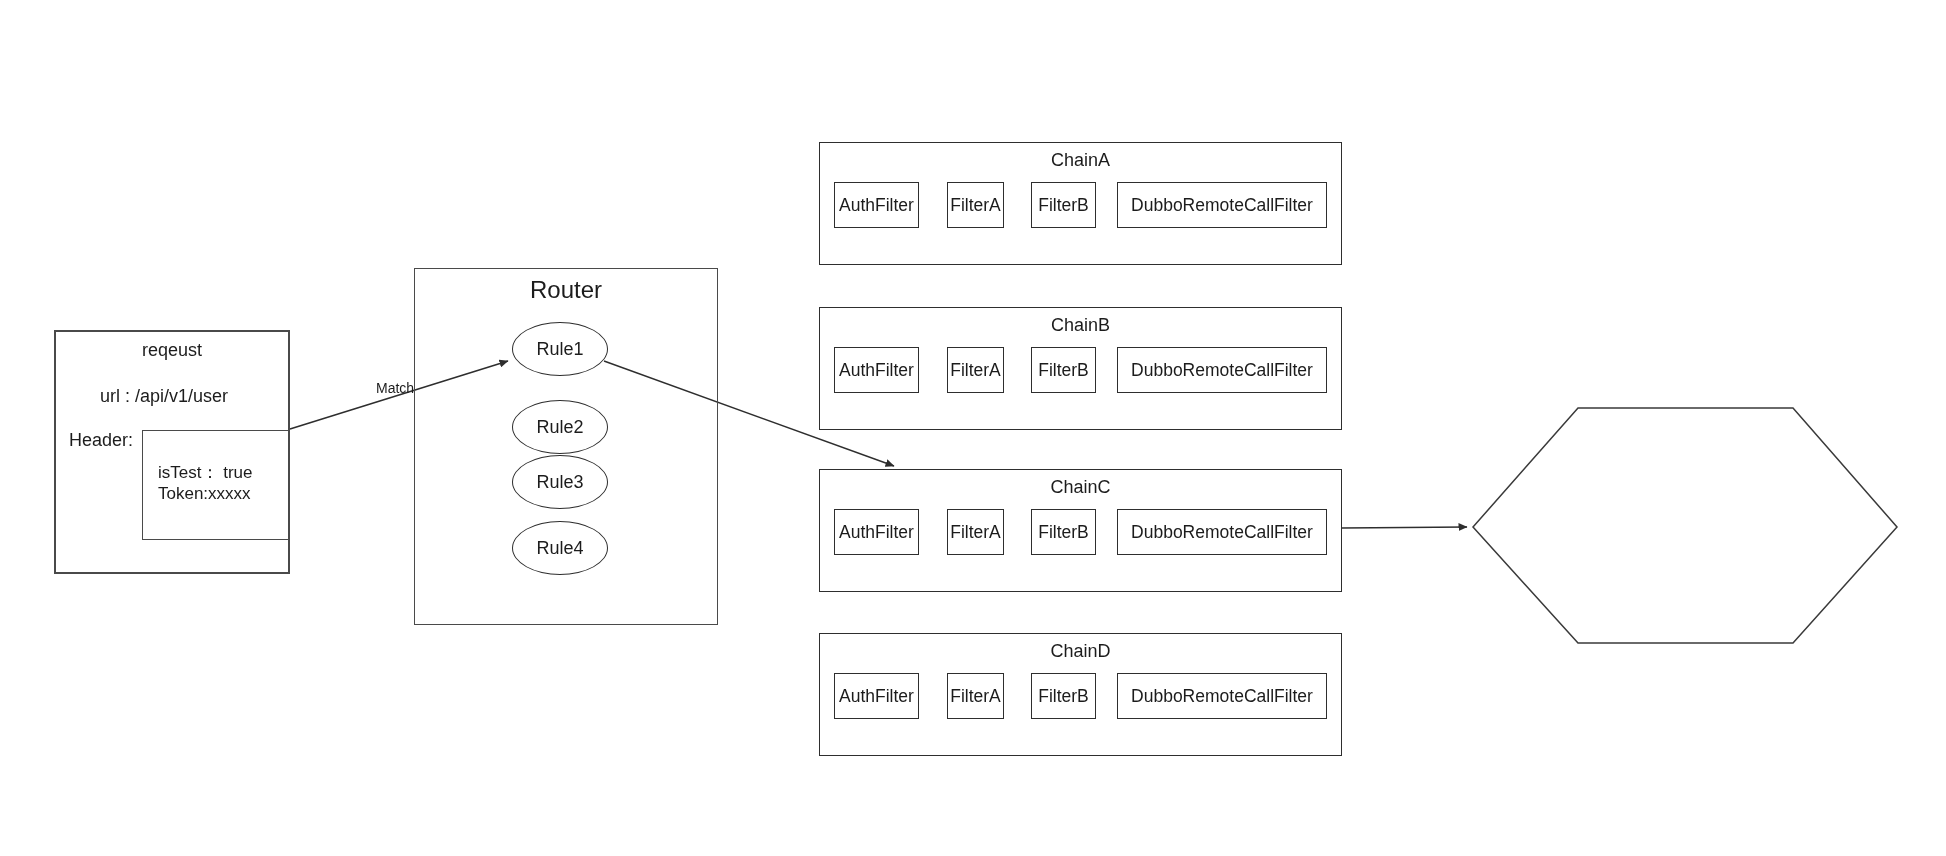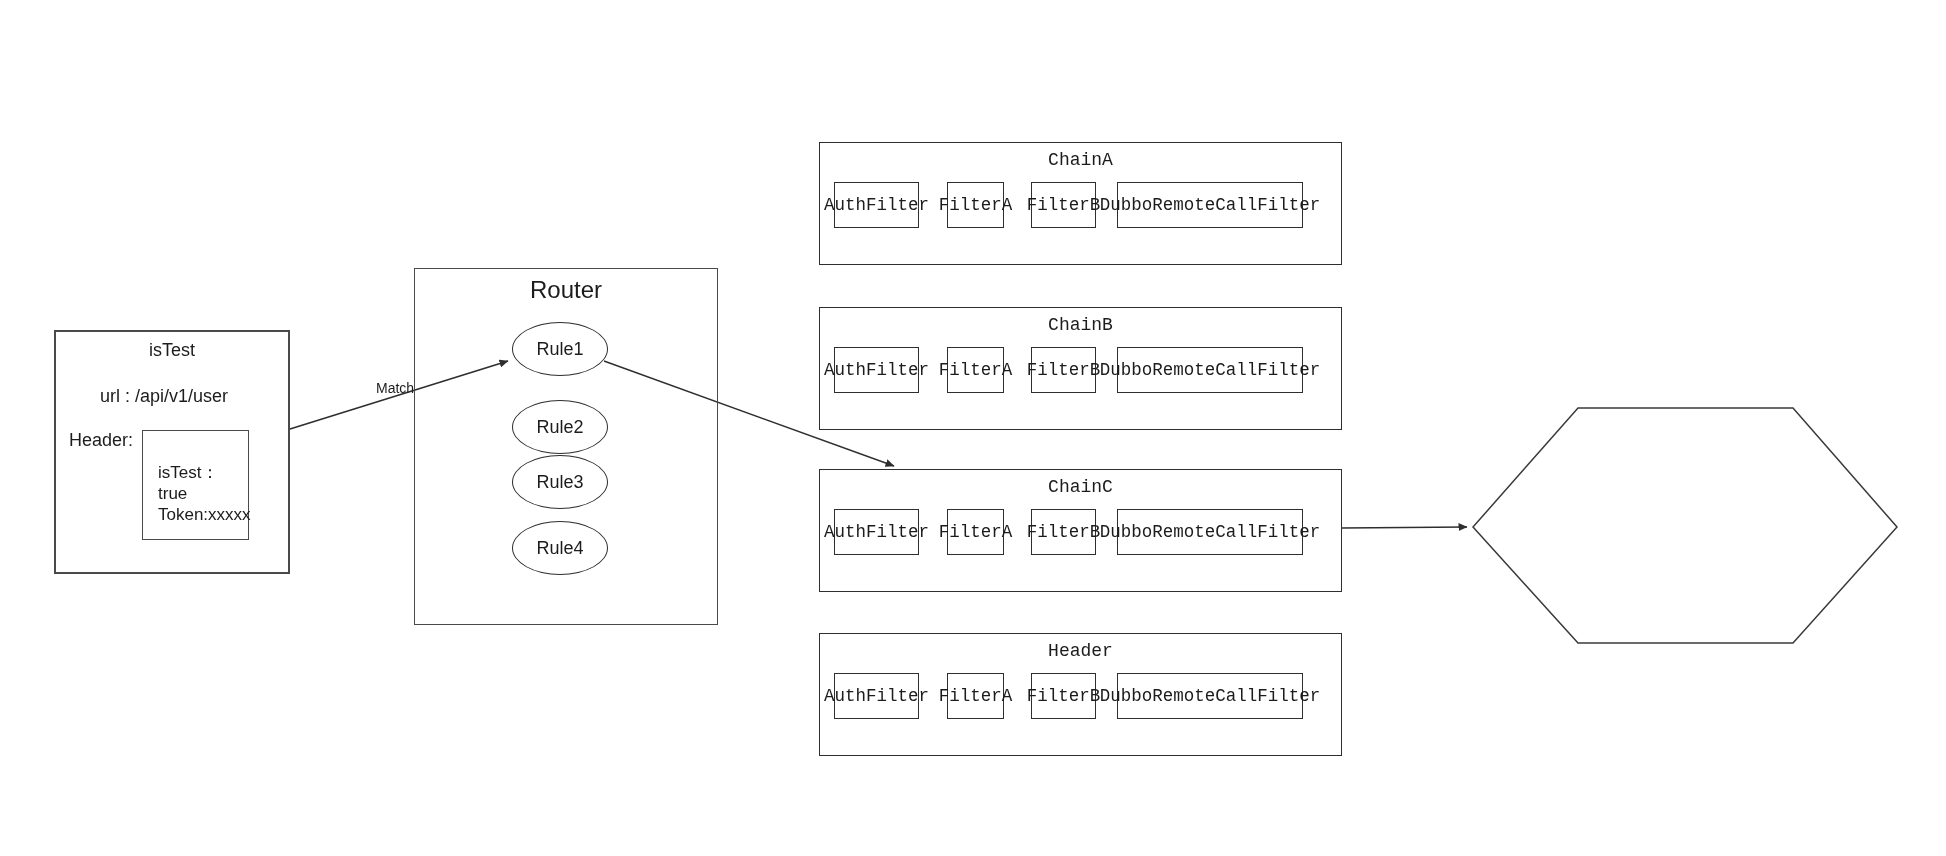--- a/index.html
+++ b/index.html
@@ -15,44 +15,44 @@
   svg.connector-layer { position: absolute; left: 0; top: 0; z-index: 1; }
   .node-layer { position: absolute; inset: 0; z-index: 2; }
 
   .box { position: absolute; border: 1.5px solid #3a3a3a; background: transparent; }
 
   
   .request-box { left: 54px; top: 330px; width: 236px; height: 244px; border: 2px solid #4a4a4a; }
   .request-title { position: absolute; top: 8px; left: 0; width: 100%; text-align: center; font-size: 18px; }
   .request-url { position: absolute; left: 44px; top: 54px; font-size: 18px; white-space: nowrap; }
   .request-header-label { position: absolute; left: 13px; top: 98px; font-size: 18px; }
-  .header-box { position: absolute; left: 86px; top: 98px; width: 107px; height: 110px;
+  .header-box { position: absolute; left: 86px; top: 98px; width: 148px; height: 110px;
                 border: 1.5px solid #4a4a4a; padding: 31px 0 0 15px; font-size: 17px; line-height: 21px; }
 
   
   .edge-label { position: absolute; left: 334px; top: 380px; font-size: 14px; z-index: 3; margin-left: 42px; }
 
   
   .router-box { left: 414px; top: 268px; width: 304px; height: 357px; border: 1.5px solid #4a4a4a; }
   .router-title { position: absolute; top: 7px; left: 0; width: 100%; text-align: center; font-size: 24px; }
   .rule { position: absolute; left: 97px; width: 96px; height: 54px; border: 1.5px solid #2e2e2e;
           border-radius: 50%; display: flex; align-items: center; justify-content: center; font-size: 18px; }
   .rule-1 { top: 53px; } .rule-2 { top: 131px; } .rule-3 { top: 186px; } .rule-4 { top: 252px; }
 
   
-  .chain { left: 819px; width: 523px; height: 123px; border: 1.5px solid #2e2e2e; font-family: Liberation Mono, monospace; }
+  .chain { left: 819px; width: 523px; height: 123px; border: 1.5px solid #2e2e2e; }
   .chain-a { top: 142px; } .chain-b { top: 307px; } .chain-c { top: 469px; } .chain-d { top: 633px; }
   .chain-title { position: absolute; top: 7px; left: 0; width: 100%; text-align: center; font-size: 18px; }
   .filter { position: absolute; top: 39px; height: 46px; border: 1.5px solid #2e2e2e;
             display: flex; align-items: center; justify-content: center;
             font-size: 17.5px; white-space: nowrap; }
   .f-auth  { left: 14px;  width: 85px; }
   .f-a     { left: 127px; width: 57px; }
   .f-b     { left: 211px; width: 65px; }
-  .f-dubbo { left: 297px; width: 186px; }
+  .f-dubbo { left: 297px; width: 210px; }
 
   
   .downstream-label { position: absolute; left: 1473px; top: 408px; width: 424px; height: 235px;
                       display: flex; align-items: center; justify-content: center; font-size: 21px; }
 </style>
 </head>
 <body style="background: rgb(255, 255, 255);">
 
 <div class="diagram">
 
@@ -64,21 +64,21 @@
     </defs>
     <polygon points="1473,527 1578,408 1793,408 1897,527 1793,643 1578,643" fill="#ffffff" stroke="#3a3a3a" stroke-width="1.5"></polygon>
     <line x1="290" y1="429" x2="508" y2="361" stroke="#2e2e2e" stroke-width="1.5" marker-end="url(#arrowhead)"></line>
     <line x1="604" y1="361" x2="894" y2="466" stroke="#2e2e2e" stroke-width="1.5" marker-end="url(#arrowhead)"></line>
     <line x1="1342" y1="528" x2="1467" y2="527" stroke="#2e2e2e" stroke-width="1.5" marker-end="url(#arrowhead)"></line>
   </svg>
 
   <div class="node-layer">
 
     <div class="box request-box">
-      <div class="request-title">isTest</div>
+      <div class="request-title">reqeust</div>
       <div class="request-url">url : /api/v1/user</div>
       <div class="request-header-label">Header:</div>
       <div class="header-box">
         <div>isTest： true</div>
         <div>Token:xxxxx</div>
       </div>
     </div>
 
     <div class="edge-label">Match</div>
 
@@ -108,21 +108,21 @@
 
     <div class="box chain chain-c">
       <div class="chain-title">ChainC</div>
       <div class="filter f-auth">AuthFilter</div>
       <div class="filter f-a">FilterA</div>
       <div class="filter f-b">FilterB</div>
       <div class="filter f-dubbo">DubboRemoteCallFilter</div>
     </div>
 
     <div class="box chain chain-d">
-      <div class="chain-title">Header</div>
+      <div class="chain-title">ChainD</div>
       <div class="filter f-auth">AuthFilter</div>
       <div class="filter f-a">FilterA</div>
       <div class="filter f-b">FilterB</div>
       <div class="filter f-dubbo">DubboRemoteCallFilter</div>
     </div>
 
 
   </div>
 </div>
 

